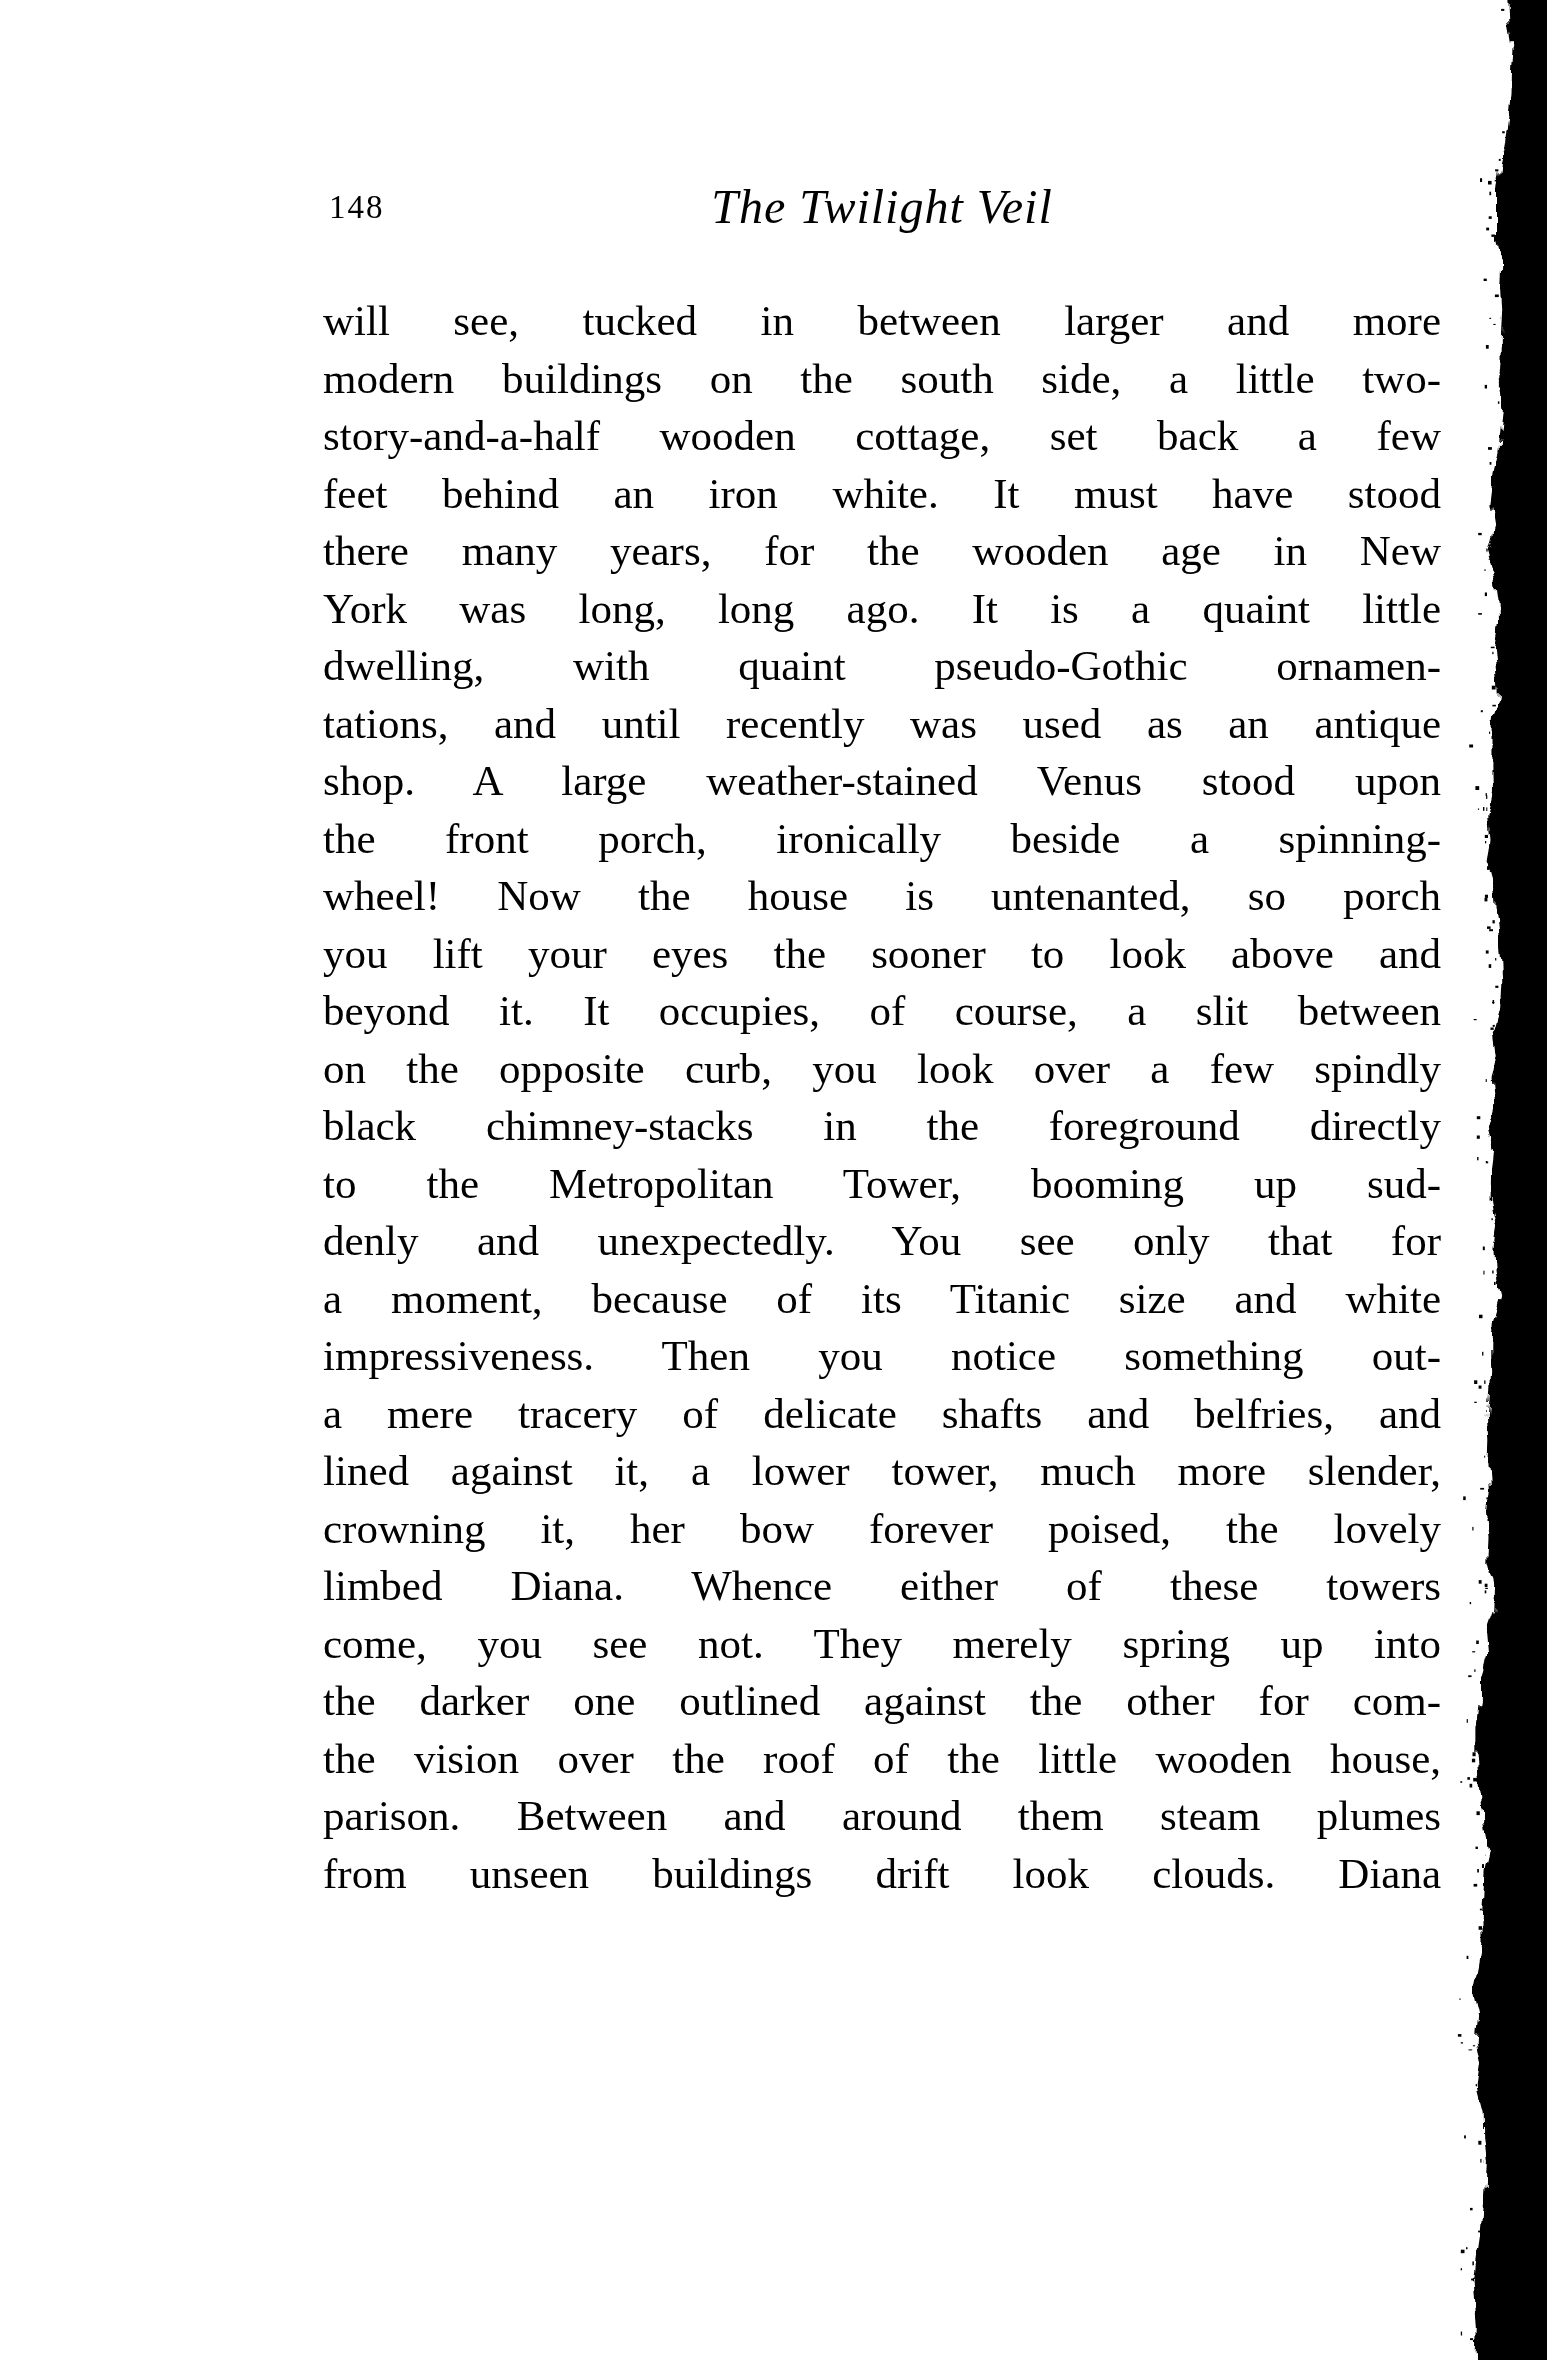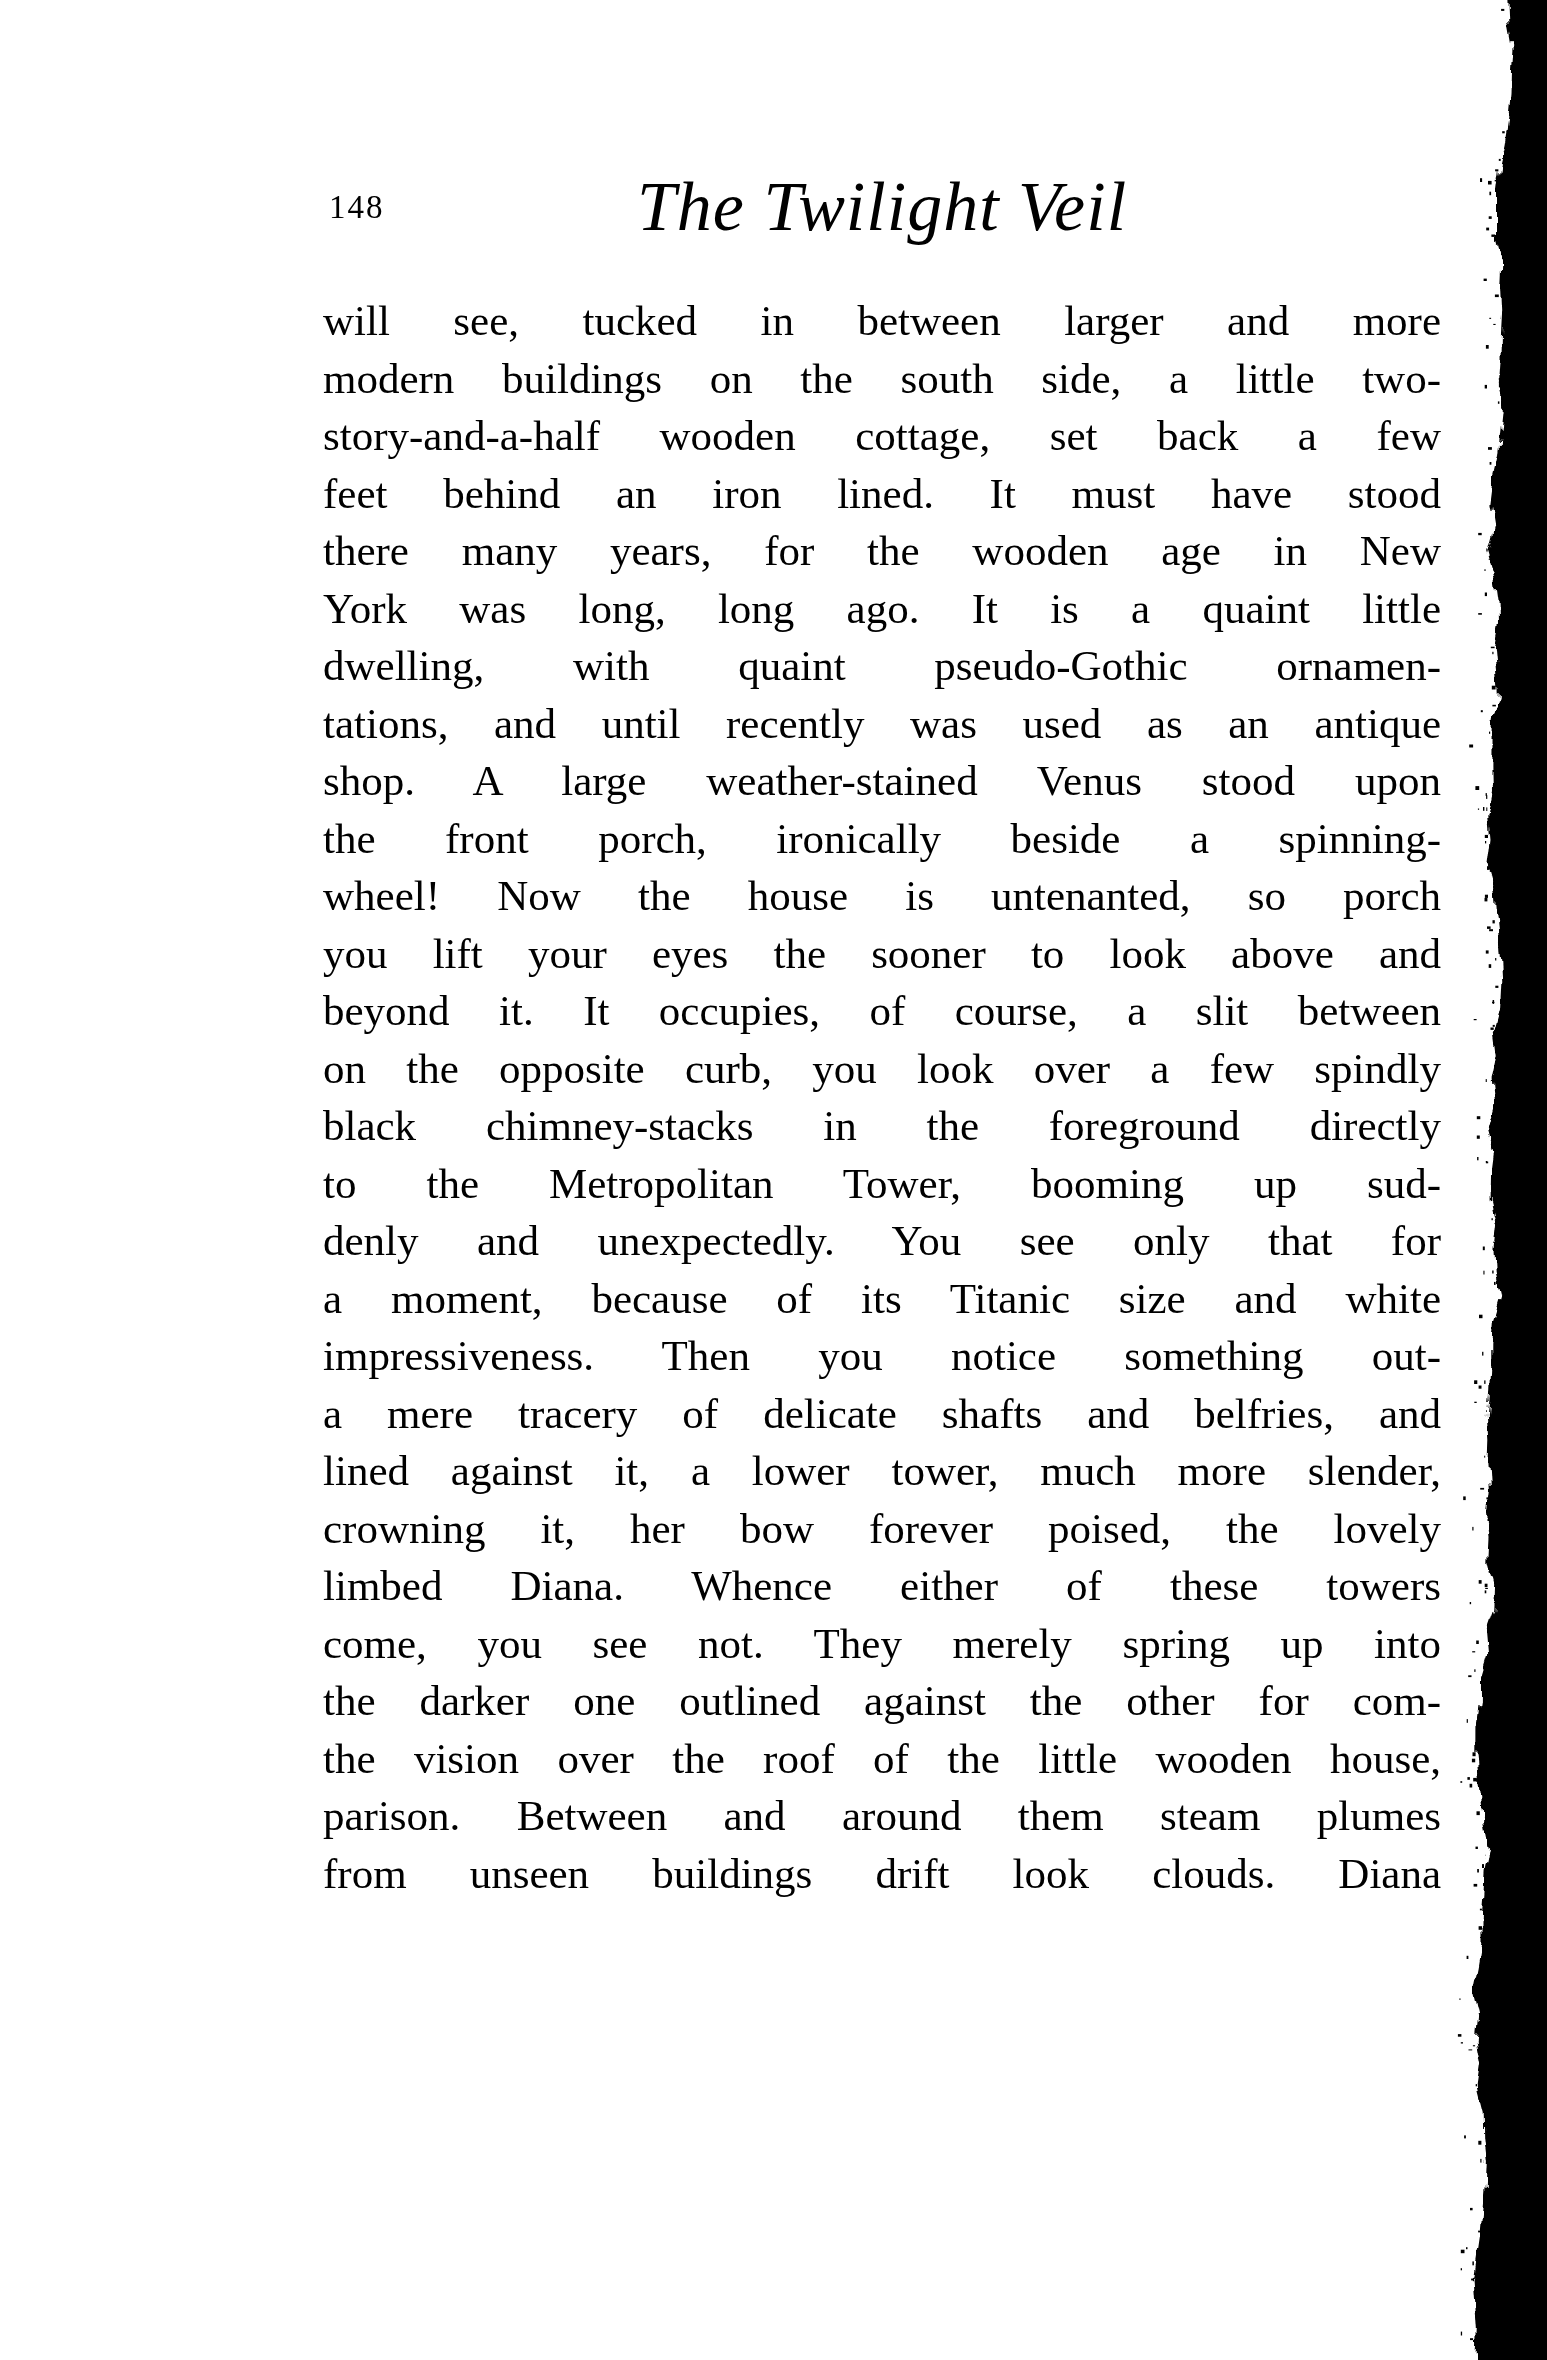--- a/index.html
+++ b/index.html
@@ -26,21 +26,21 @@
     top: 0;
     font-size: 33px;
     line-height: 62px;
     letter-spacing: 2px;
     font-variant-numeric: oldstyle-nums;
   }
   .header-title {
     display: block;
     text-align: center;
     font-style: italic;
-    font-size: 70px;
+    font-size: 48px;
     line-height: 62px;
     letter-spacing: 1px;
   }
   .body-text {
     position: absolute;
     top: 292px;
     left: 323px;
     width: 1118px;
   }
   .text-line {
@@ -69,21 +69,21 @@
 
   <div class="header">
     <span class="page-number">148</span>
     <span class="header-title">The Twilight Veil</span>
   </div>
 
   <div class="body-text">
       <div class="text-line">will see, tucked in between larger and more</div>
       <div class="text-line">modern buildings on the south side, a little two-</div>
       <div class="text-line">story-and-a-half wooden cottage, set back a few</div>
-      <div class="text-line">feet behind an iron lined. It must have stood</div>
+      <div class="text-line">feet behind an iron white. It must have stood</div>
       <div class="text-line">there many years, for the wooden age in New</div>
       <div class="text-line">York was long, long ago. It is a quaint little</div>
       <div class="text-line">dwelling, with quaint pseudo-Gothic ornamen-</div>
       <div class="text-line">tations, and until recently was used as an antique</div>
       <div class="text-line">shop. A large weather-stained Venus stood upon</div>
       <div class="text-line">the front porch, ironically beside a spinning-</div>
       <div class="text-line">wheel! Now the house is untenanted, so porch</div>
       <div class="text-line">you lift your eyes the sooner to look above and</div>
       <div class="text-line">beyond it. It occupies, of course, a slit between</div>
       <div class="text-line">on the opposite curb, you look over a few spindly</div>

